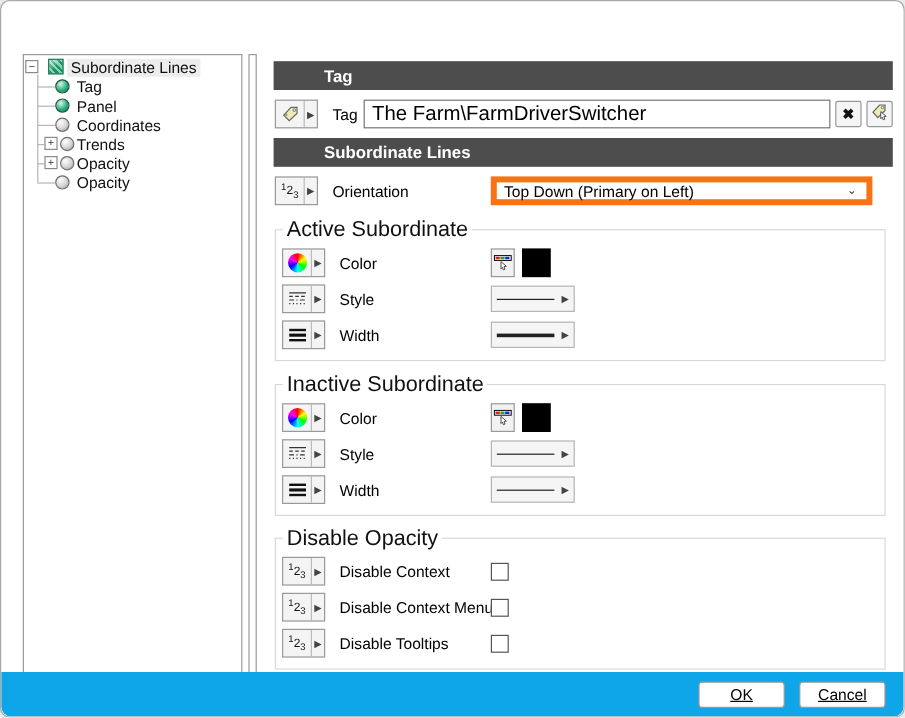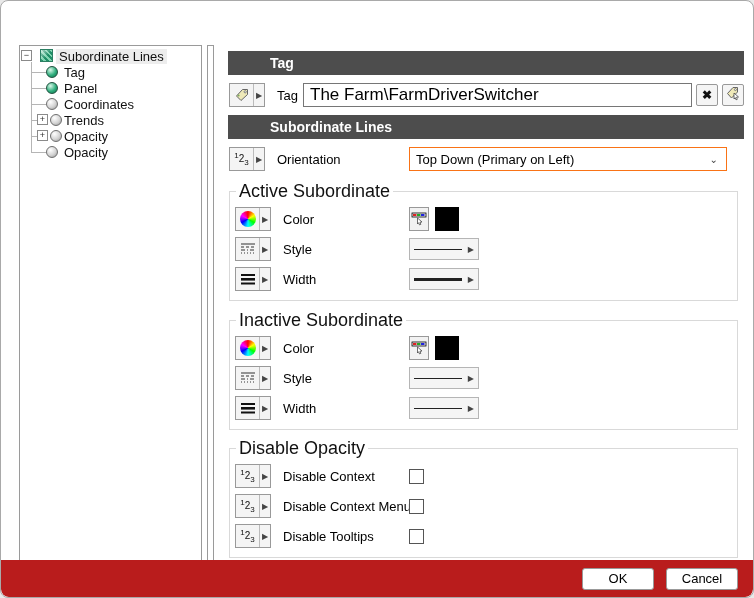--- a/index.html
+++ b/index.html
@@ -61,21 +61,21 @@
   .wheel { width:16px; height:16px; border-radius:50%;
     background:conic-gradient(#ff0000,#ffff00,#00ff00,#00ffff,#0000ff,#ff00ff,#ff0000); }
   .flabel { margin-left:12px; font-size:13px; color:#000; white-space:nowrap; }
   .tagrow .flabel { width:24px; }
   .orow .flabel, .grow .flabel { width:132px; }
   .tag-input { flex:none; width:389px; height:24px; border:1px solid #767676; font-size:17px; padding:0 6px;
     font-family:"Liberation Sans",sans-serif; color:#000; margin-left:4px; }
   .sqbtn { width:22px; height:22px; border:1px solid #999; background:#f5f5f5; border-radius:2px;
     display:flex; align-items:center; justify-content:center; margin-left:4px; flex:none; }
   .xglyph { font-size:12px; font-weight:bold; color:#111; }
-  .dropdown { width:318px; height:24px; border:1px solid #f97316; background:#fff; display:flex; align-items:center;
+  .dropdown { width:318px; height:24px; border:5px solid #f97316; background:#fff; display:flex; align-items:center;
     font-size:13px; padding-left:6px; color:#000; }
   .dropdown .chev { margin-left:auto; margin-right:8px; color:#444; font-size:10px; }
   fieldset { margin-left:8px; width:509px; border:1px solid #d9d9d9; padding:3px 8px 9px 4px; }
   fieldset legend { font-size:18px; color:#111; padding:0 3px; margin-left:2px; }
   .fs-active { margin-top:10px; }
   .fs-inactive { margin-top:9px; }
   .fs-disable { margin-top:8px; }
   fieldset .prow { margin-left:1px; margin-top:6px; }
   fieldset .prow:first-of-type { margin-top:2px; }
   .grow .flabel { width:126px; }
@@ -346,18 +346,18 @@
             </span>
           <span class="arr">▶</span>
         </div>
         <span class="flabel">Disable Tooltips</span>
         <div class="checkbox"></div>
       </div>
     </fieldset>
 
   </div>
 
-  <div id="footer" style="background-color: #b91c1c;">
+  <div id="footer" style="background-color: #0ea5e9; text-decoration: underline;">
     <button class="fbtn">OK</button>
     <button class="fbtn">Cancel</button>
   </div>
 
 </div>
 
 </body></html>

